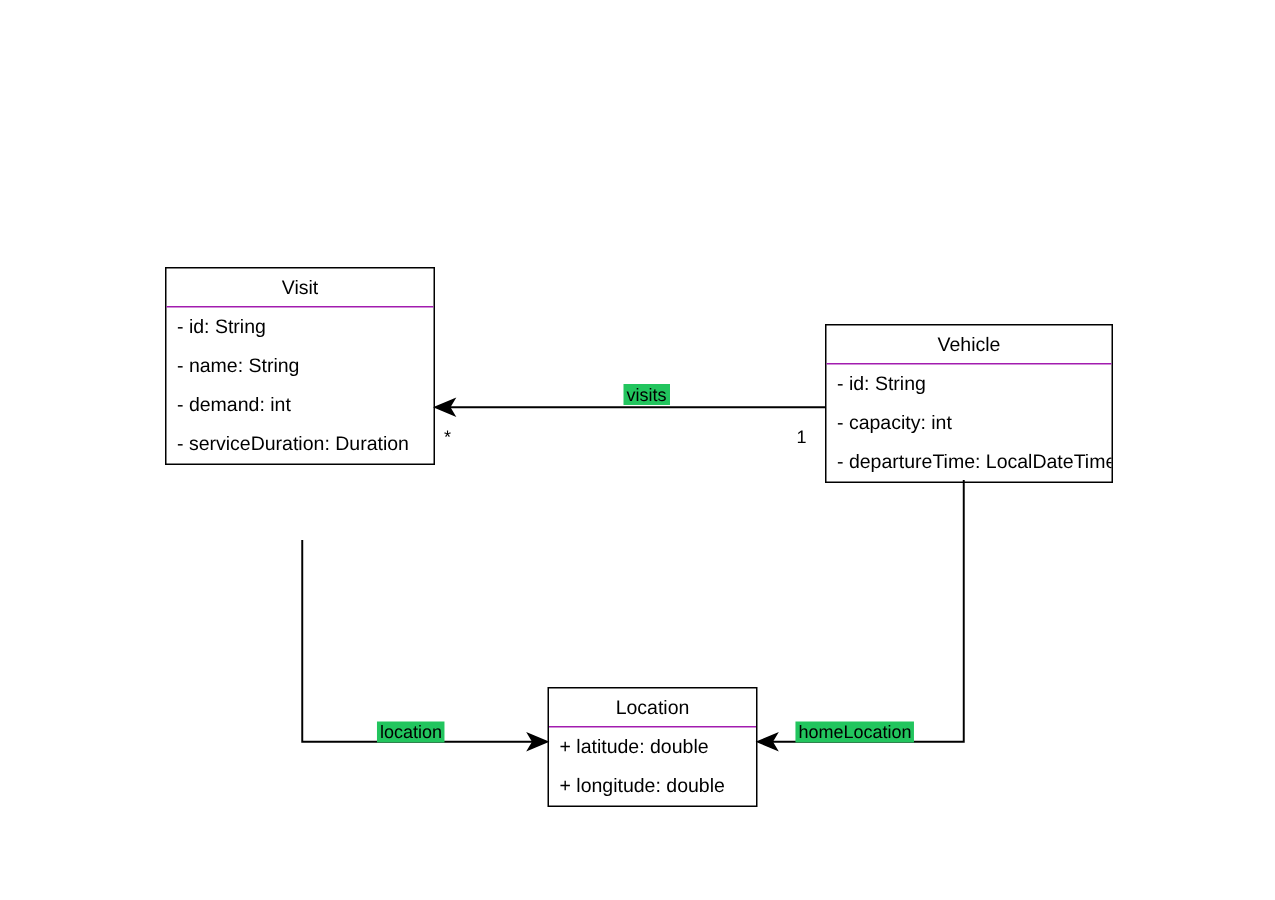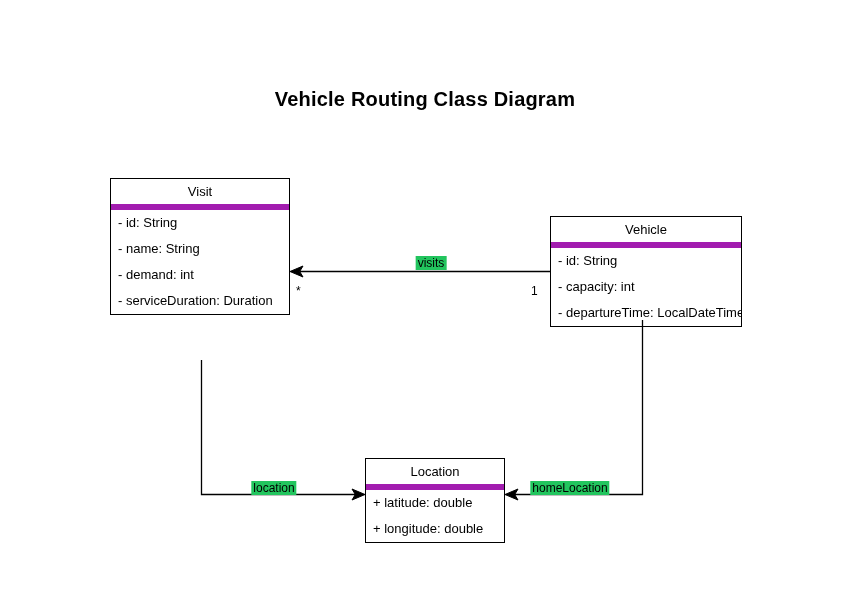--- a/index.html
+++ b/index.html
@@ -29,21 +29,21 @@
   .class-box {
     position: absolute;
     background: #ffffff;
     border: 1px solid #000000;
     box-sizing: border-box;
   }
   .class-header {
     height: 25px;
     line-height: 25px;
     text-align: center;
-    border-bottom: 6px solid #a21caf;
+    border-bottom: 1px solid #a21caf;
     font-size: 13px;
     white-space: nowrap;
     overflow: hidden;
   }
   .class-attr {
     height: 26px;
     line-height: 26px;
     padding-left: 7px;
     font-size: 13px;
     white-space: nowrap;
@@ -80,21 +80,20 @@
   .mult-visits-source { left: 531px; top: 284px; }
   .label-visits       { left: 431px; top: 256px; }
   .label-location     { left: 274px; top: 481px; }
   .label-homelocation { left: 570px; top: 481px; }
 </style>
 </head>
 <body>
 
 <div class="canvas">
 
-  <div class="diagram-title">Vehicle Routing Class Diagram</div>
 
   <div class="class-box box-visit">
     <div class="class-header">Visit</div>
     <div class="class-attr">- id: String</div>
     <div class="class-attr">- name: String</div>
     <div class="class-attr">- demand: int</div>
     <div class="class-attr">- serviceDuration: Duration</div>
   </div>
 
   <div class="class-box box-vehicle">

